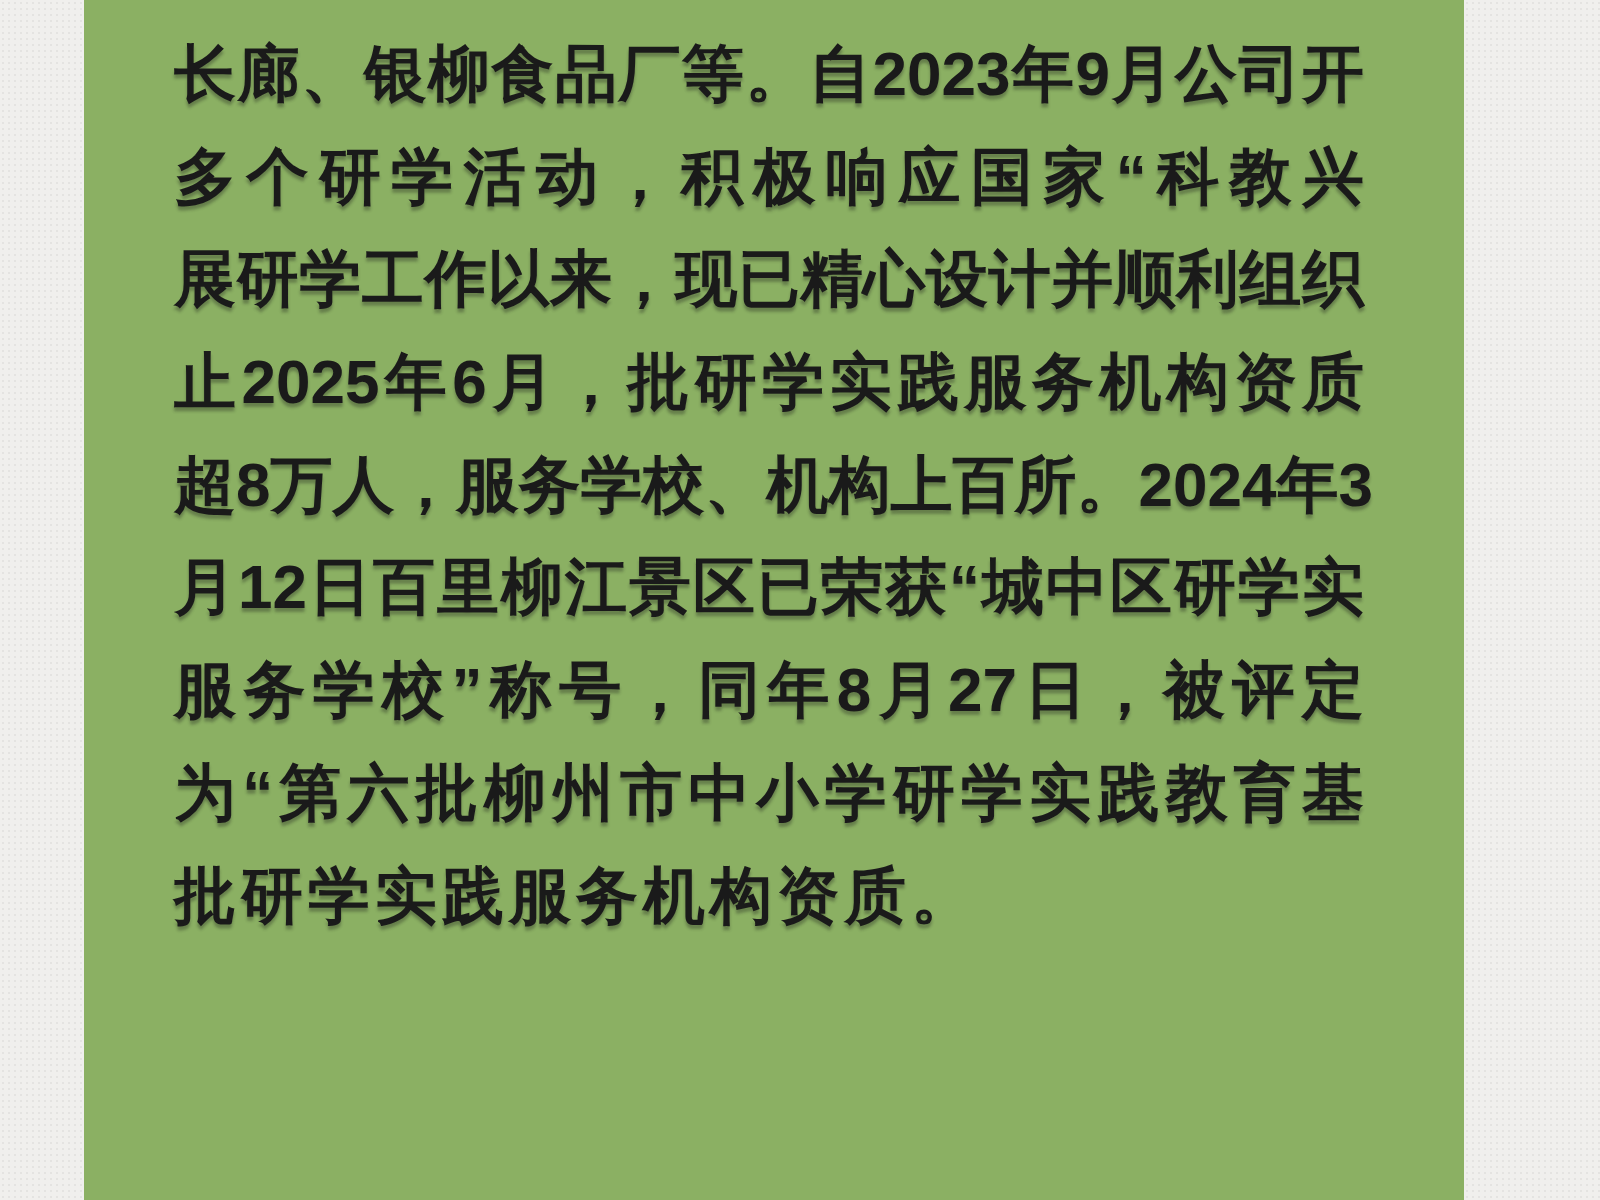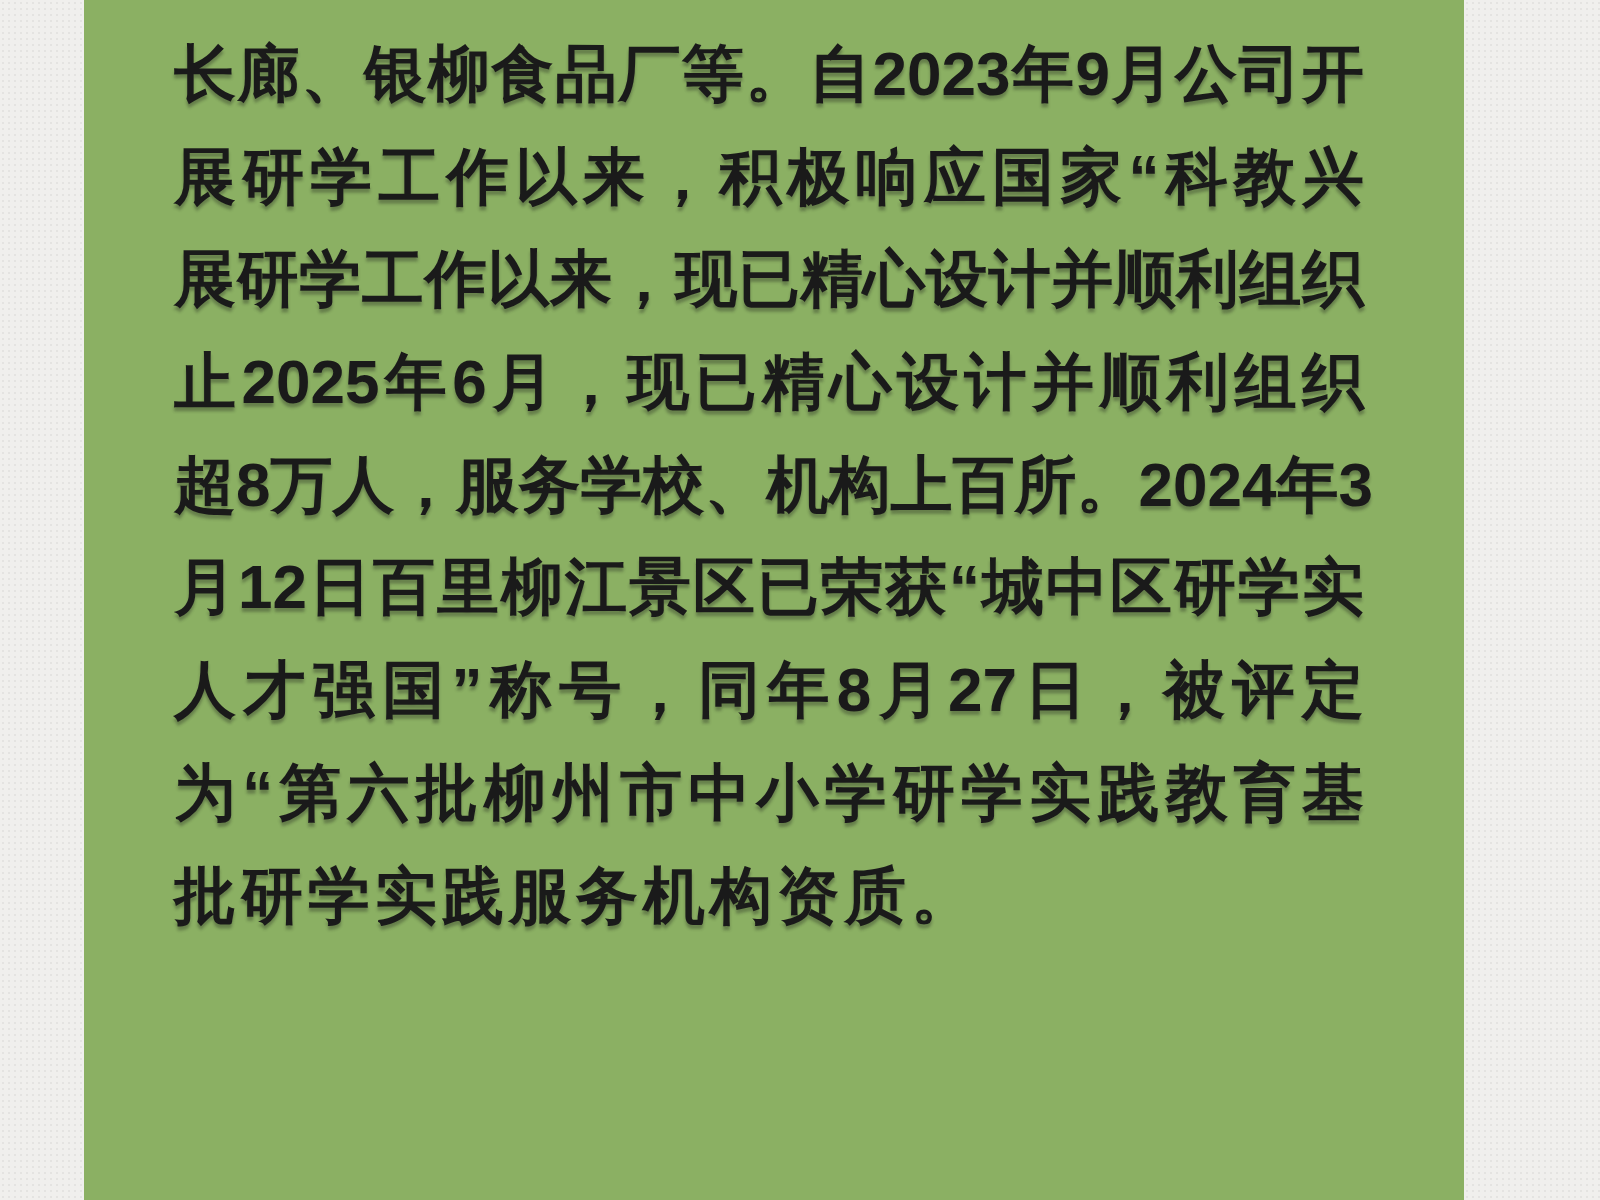--- a/index.html
+++ b/index.html
@@ -46,22 +46,22 @@
     text-align-last:left;
     letter-spacing:5px;
   }
 </style>
 </head>
 <body>
 
 <div class="panel">
   <div class="text-block">
     <div class="line">长廊、银柳食品厂等。自2023年9月公司开</div>
-    <div class="line">展研学工作以来，积极响应国家“科教兴</div>
+    <div class="line">多个研学活动，积极响应国家“科教兴</div>
     <div class="line">展研学工作以来，现已精心设计并顺利组织</div>
-    <div class="line">止2025年6月，现已精心设计并顺利组织</div>
+    <div class="line">止2025年6月，批研学实践服务机构资质</div>
     <div class="line">超8万人，服务学校、机构上百所。2024年3</div>
     <div class="line">月12日百里柳江景区已荣获“城中区研学实</div>
-    <div class="line">人才强国”称号，同年8月27日，被评定</div>
+    <div class="line">服务学校”称号，同年8月27日，被评定</div>
     <div class="line">为“第六批柳州市中小学研学实践教育基</div>
     <div class="line last">批研学实践服务机构资质。</div>
   </div>
 </div>
 
 </body></html>

